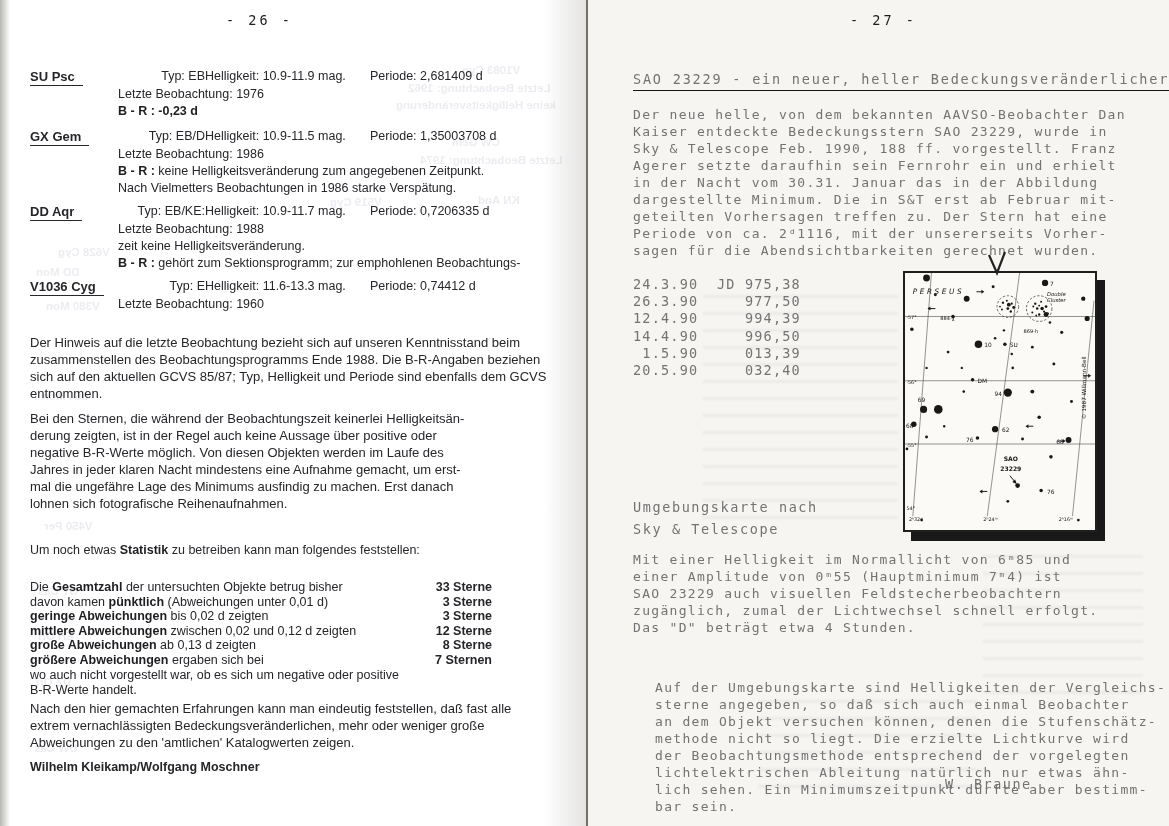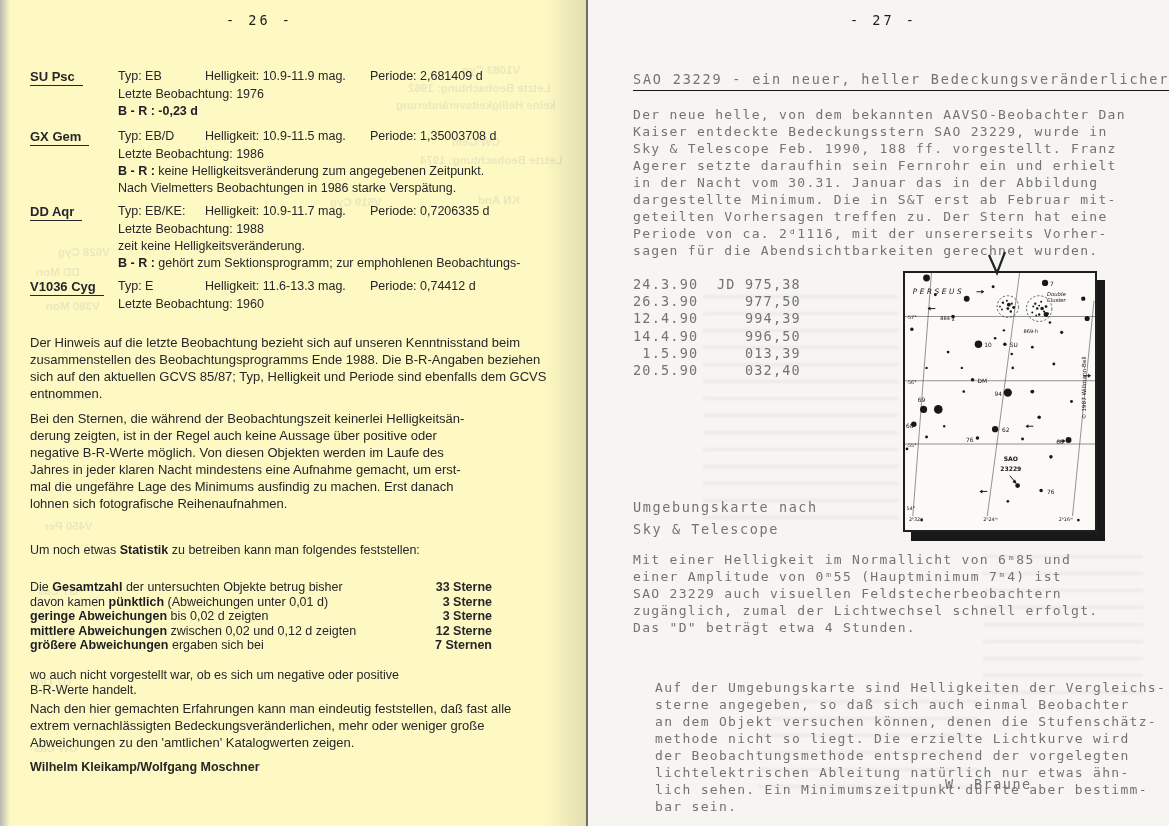--- a/index.html
+++ b/index.html
@@ -1,37 +1,37 @@
 <!DOCTYPE html>
 <html><head>
 <meta charset="utf-8">
 <style>
   html,body{margin:0;padding:0;}
   body{width:1169px;height:826px;position:relative;overflow:hidden;background:#efeeeb;
        font-family:"Liberation Sans",sans-serif;}
   .abs{position:absolute;}
   .page{position:absolute;top:0;height:826px;}
-  #page-left{left:0;width:588px;background:#fef9c3;}
+  #page-left{left:0;width:588px;background:#ffffff;}
   #page-right{left:588px;width:581px;background:#f6f5f2;}
   .scan-edge{position:absolute;left:0;top:0;width:10px;height:826px;
              background:linear-gradient(90deg,#b9b8b4,rgba(185,184,180,0));z-index:5;}
   .gutter{position:absolute;left:544px;top:0;width:44px;height:826px;
           background:linear-gradient(90deg,rgba(80,76,70,0),rgba(80,76,70,.16));z-index:4;}
   .spine{position:absolute;left:586px;top:0;width:2px;height:826px;background:#55524d;opacity:.8;z-index:5;}
 
   
   .sans{font-family:"Liberation Sans",sans-serif;color:#26262a;}
   .body-l{font-size:13px;line-height:17px;white-space:pre;}
   .pagenum{font-family:"DejaVu Sans Mono","DejaVu Sans",monospace;font-size:13.5px;
            letter-spacing:3px;color:#1c1c1e;}
   .entry{position:absolute;left:30px;font-size:12.5px;line-height:17px;color:#26262a;}
   .entry .name-holder{display:inline-block;width:88px;vertical-align:top;}
   .entry .sname{font-weight:bold;font-size:13px;border-bottom:1.6px solid #26262a;
                 padding:0 8px 1px 0;}
-  .entry .col-typ{display:inline-block;width:87px;}
+  .entry .col-typ{display:inline-block;width:87px;text-align:right;}
   .entry .col-hell{display:inline-block;width:165px;}
   .entry .cont{margin-left:88px;}
   .stat-row{position:relative;width:462px;font-size:12.5px;line-height:14.6px;color:#26262a;}
   .stat-count{position:absolute;right:0;top:0;font-weight:bold;}
   b{color:#1e1e22;}
 
   
   .mono{font-family:"DejaVu Sans Mono","DejaVu Sans",monospace;color:#737373;}
   .body-r{font-size:13px;line-height:17px;letter-spacing:1.3px;white-space:pre;}
   .title-r{font-size:13.5px;letter-spacing:1.8px;white-space:pre;display:inline-block;
@@ -97,20 +97,21 @@
 mal die ungefähre Lage des Minimums ausfindig zu machen. Erst danach
 lohnen sich fotografische Reihenaufnahmen.</div>
 
   <div class="abs sans txt" style="left:30px;top:543px;font-size:12.5px;"><span>Um noch etwas </span><b>Statistik</b><span> zu betreiben kann man folgendes feststellen:</span></div>
 
   <div class="abs txt" style="left:30px;top:580px;">
     <div class="stat-row sans"><span>Die </span><b>Gesamtzahl</b><span> der untersuchten Objekte betrug bisher</span><span class="stat-count">33 Sterne</span></div>
     <div class="stat-row sans"><span>davon kamen </span><b>pünktlich</b><span> (Abweichungen unter 0,01 d)</span><span class="stat-count">3 Sterne</span></div>
     <div class="stat-row sans"><span></span><b>geringe Abweichungen</b><span> bis 0,02 d zeigten</span><span class="stat-count">3 Sterne</span></div>
     <div class="stat-row sans"><span></span><b>mittlere Abweichungen</b><span> zwischen 0,02 und 0,12 d zeigten</span><span class="stat-count">12 Sterne</span></div>
+    <div class="stat-row sans"><span></span><b>große Abweichungen</b><span> ab 0,13 d zeigten</span><span class="stat-count">8 Sterne</span></div>
     <div class="stat-row sans"><span></span><b>größere Abweichungen</b><span> ergaben sich bei</span><span class="stat-count">7 Sternen</span></div>
   </div>
 
   <div class="abs sans txt" style="left:30px;top:668px;font-size:12.5px;line-height:15px;white-space:pre;">wo auch nicht vorgestellt war, ob es sich um negative oder positive
 B-R-Werte handelt.</div>
 
   <div class="abs sans body-l txt" style="left:30px;top:700px;">Nach den hier gemachten Erfahrungen kann man eindeutig feststellen, daß fast alle
 extrem vernachlässigten Bedeckungsveränderlichen, mehr oder weniger große
 Abweichungen zu den 'amtlichen' Katalogwerten zeigen.</div>
 

